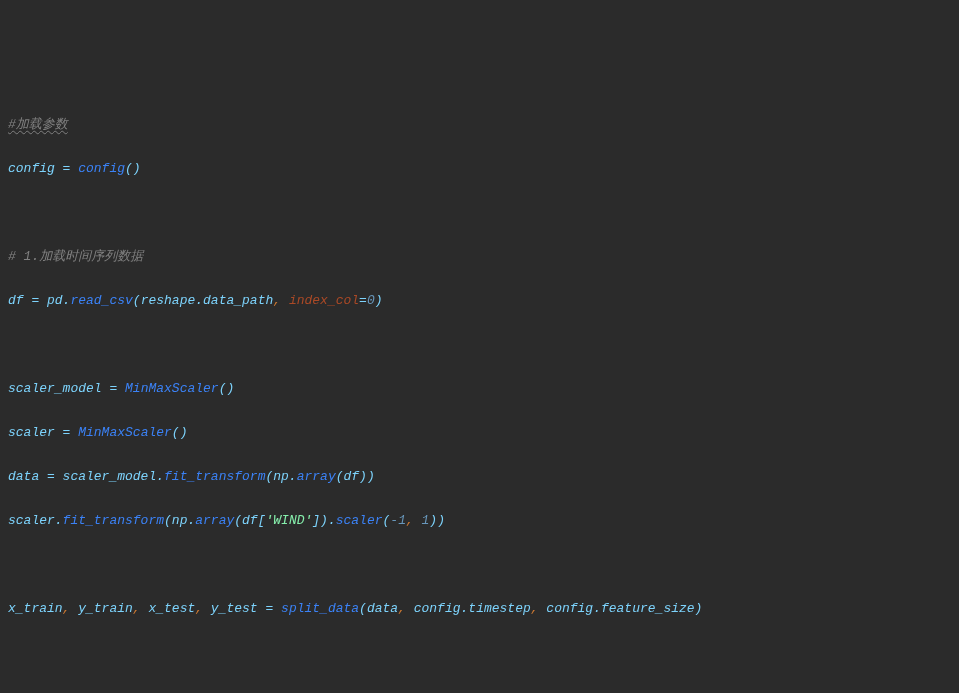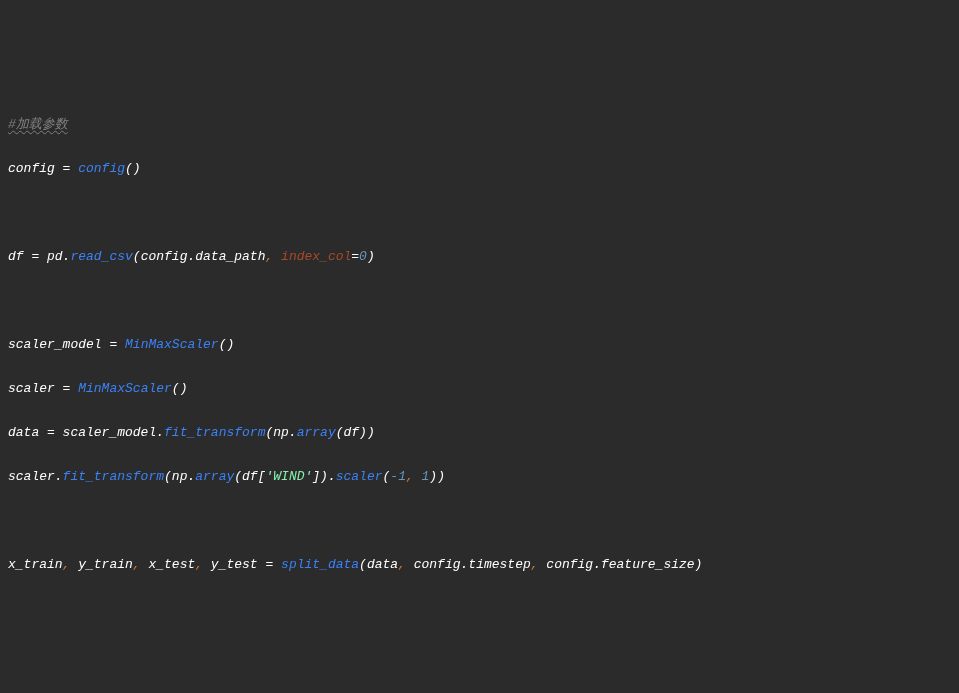--- a/index.html
+++ b/index.html
@@ -13,35 +13,36 @@
       line-height: 22px;
       position: relative;
       white-space: pre;
     }
     .cmt { color: #808080; }
     .kw { color: #cc7832; }
     .fn { color: #3b82f6; }
     .str { color: #86efac; }
     .num { color: #6897bb; }
     .param { color: #aa4926; text-align: center; }
-    .id { color: #ffffff; }
+    .id { color: #7dd3fc; }
     .cmt-u { color: #808080; text-decoration: underline wavy #808080 1px; text-underline-offset: 2px; }
     .line { display: block; font-style: italic; }
     .gap { height: 22px; }
   </style>
 </head>
 <body>
 
 
 
 <div>
 <span class="line"><span class="cmt-u">#加载参数</span></span>
 <span class="line"><span class="id">config = </span><span class="fn">config</span><span class="id">()</span></span>
 <div class="gap"></div>
-<span class="line"><span class="id">df = pd.</span><span class="fn">read_csv</span><span class="id">(config.data_path</span><span class="kw">, </span><span class="param">index_col</span><span class="id">=</span><span class="num">0</span><span class="id">)</span></span>
+<span class="line"><span class="cmt"># 1.加载时间序列数据</span></span>
+<span class="line"><span class="id">df = pd.</span><span class="fn">read_csv</span><span class="id">(reshape.data_path</span><span class="kw">, </span><span class="param">index_col</span><span class="id">=</span><span class="num">0</span><span class="id">)</span></span>
 <div class="gap"></div>
 <span class="line"><span class="id">scaler_model = </span><span class="fn">MinMaxScaler</span><span class="id">()</span></span>
 <span class="line"><span class="id">scaler = </span><span class="fn">MinMaxScaler</span><span class="id">()</span></span>
 <span class="line"><span class="id">data = scaler_model.</span><span class="fn">fit_transform</span><span class="id">(np.</span><span class="fn">array</span><span class="id">(df))</span></span>
 <span class="line"><span class="id">scaler.</span><span class="fn">fit_transform</span><span class="id">(np.</span><span class="fn">array</span><span class="id">(df[</span><span class="str">'WIND'</span><span class="id">]).</span><span class="fn">scaler</span><span class="id">(</span><span class="num">-1</span><span class="kw">, </span><span class="num">1</span><span class="id">))</span></span>
 <div class="gap"></div>
 <span class="line"><span class="id">x_train</span><span class="kw">, </span><span class="id">y_train</span><span class="kw">, </span><span class="id">x_test</span><span class="kw">, </span><span class="id">y_test = </span><span class="fn">split_data</span><span class="id">(data</span><span class="kw">, </span><span class="id">config.timestep</span><span class="kw">, </span><span class="id">config.feature_size)</span></span>
 
 
 

